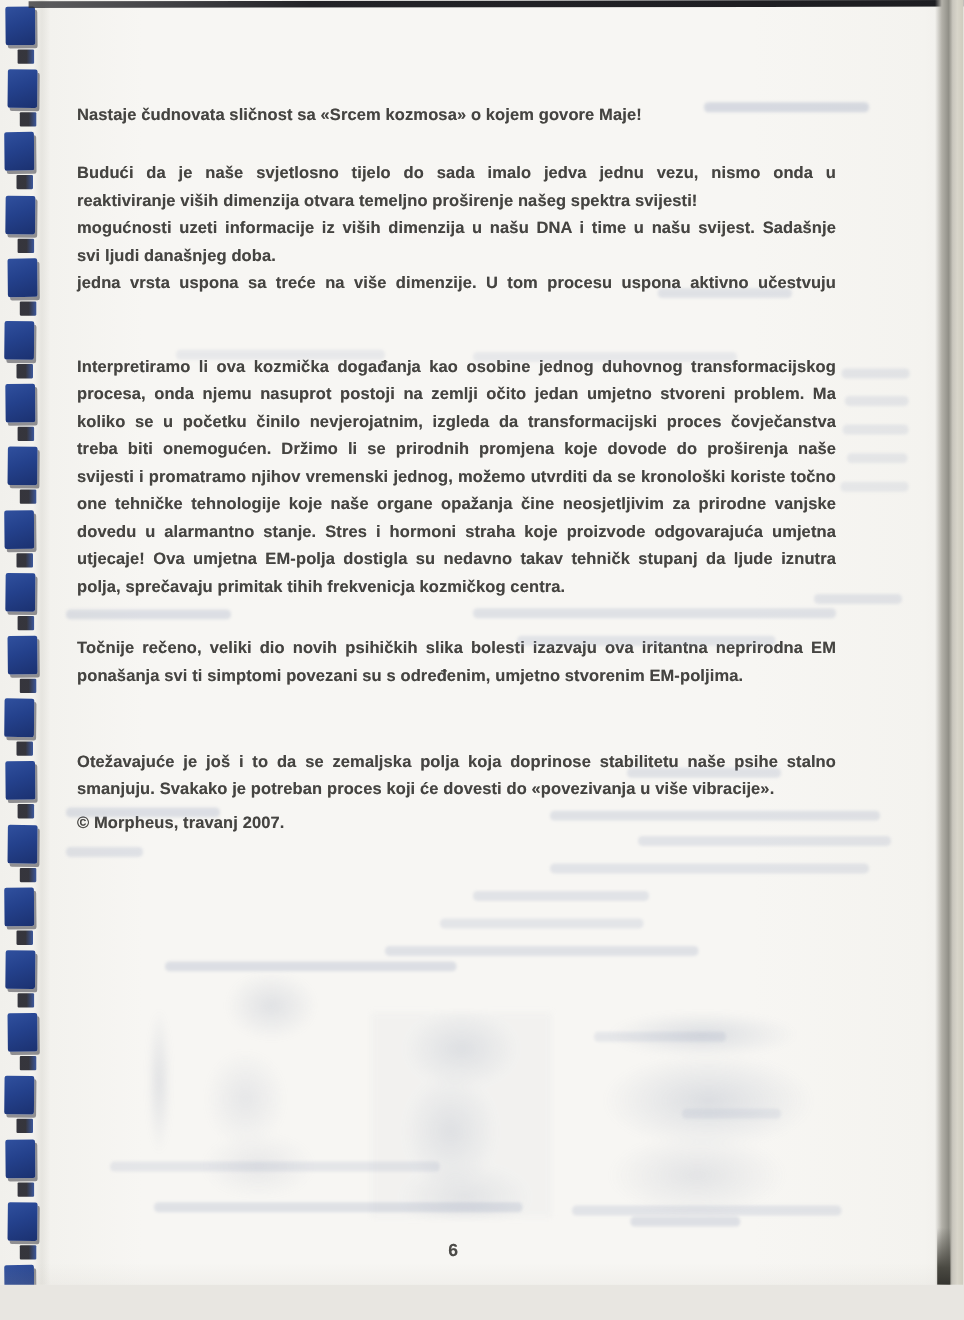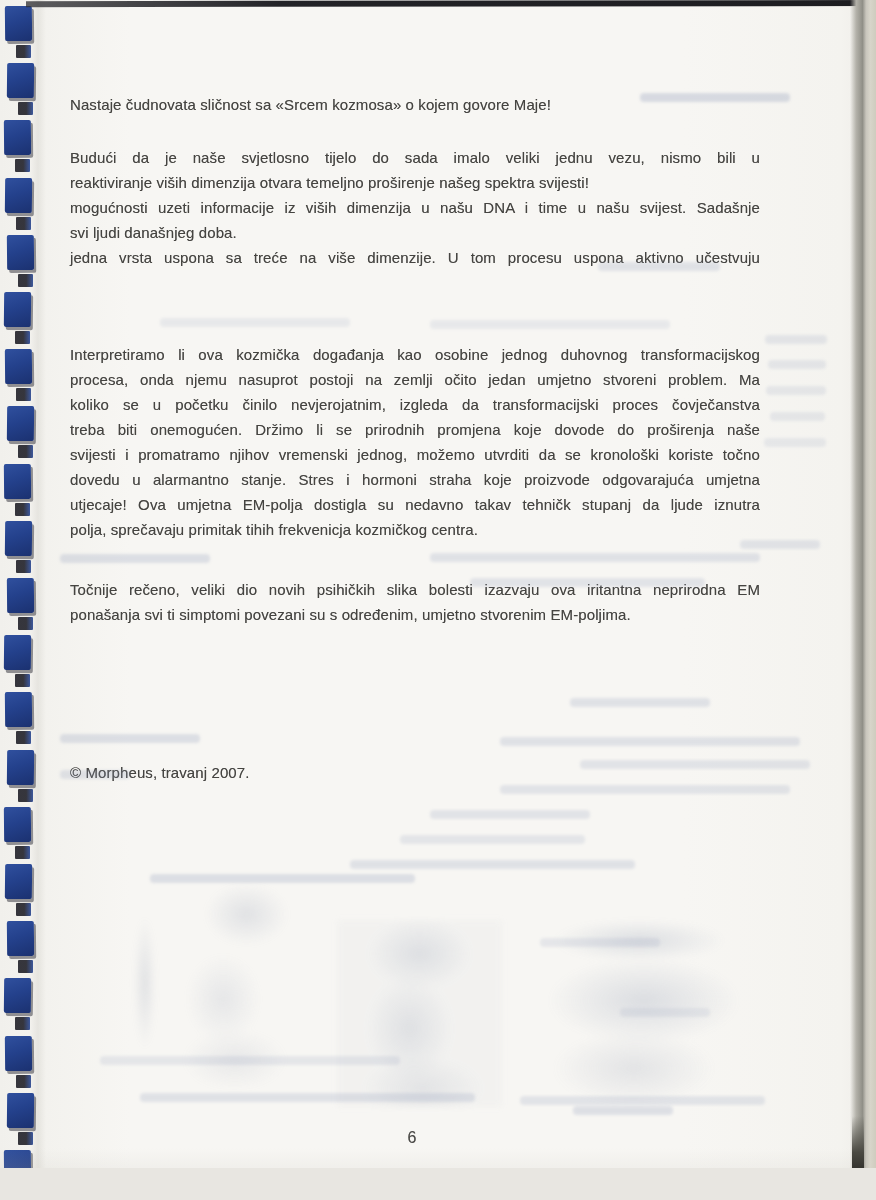--- a/index.html
+++ b/index.html
@@ -1,19 +1,19 @@
 <!DOCTYPE html>
 <html><head>
 <meta charset="utf-8">
 <style>
   html,body{margin:0;padding:0;}
   body{width:876px;height:1200px;overflow:hidden;background:#e8e6e1;
        font-family:"Liberation Sans", sans-serif;}
   .scan{position:relative;width:876px;height:1168px;overflow:hidden;
-        background:linear-gradient(90deg,#efeeea 0px,#f3f2ee 45px,#f7f6f3 130px,#f7f6f3 78%,#f4f3ef 96%,#edebe7 100%);}
+        background:linear-gradient(90deg,#efeeea 0px,#f3f2ee 45px,#f7f6f3 130px,#f7f6f3 78%,#f4f3ef 96%,#edebe7 100%);font-weight:bold;}
   
   .top-edge{position:absolute;left:26px;top:0;width:850px;height:6px;
             background:linear-gradient(90deg,rgba(44,44,48,.75),#232327 30%,#1d1d21);
             transform:rotate(-.08deg);transform-origin:right top;}
   .right-stripe{position:absolute;top:0;right:0;width:26px;height:1200px;
             background:linear-gradient(90deg,rgba(230,228,222,0) 0,#b3b1a9 24%,#908f87 48%,#c9c6bd 62%,#d8d5ca 78%,#cfccbe 100%);}
   .right-stripe-dark{position:absolute;right:12px;bottom:0;width:12px;height:52px;
             background:linear-gradient(180deg,rgba(60,59,54,0),#4a4942 70%,#35342f);}
   .bottom-shade{position:absolute;left:0;top:1148px;width:852px;height:52px;
             background:linear-gradient(180deg,rgba(205,202,194,0),rgba(203,200,192,.38));}
@@ -106,45 +106,50 @@
   <div class="right-stripe"></div>
   <div class="right-stripe-dark"></div>
   <div class="bottom-shade"></div>
   <div class="bottom-line"></div>
 
   <div class="para" style="top:92px">
     <div class="ln end">Nastaje čudnovata sličnost sa «Srcem kozmosa» o kojem govore Maje!</div>
   </div>
 
   <div class="para" style="top:145px">
-    <div class="ln">Budući da je naše svjetlosno tijelo do sada imalo veliki jednu vezu, nismo bili u</div>
+    <div class="ln">Budući da je naše svjetlosno tijelo do sada imalo jedva jednu vezu, nismo onda u</div>
     <div class="ln end">reaktiviranje viših dimenzija otvara temeljno proširenje našeg spektra svijesti!</div>
     <div class="ln">mogućnosti uzeti informacije iz viših dimenzija u našu DNA i time u našu svijest. Sadašnje</div>
     <div class="ln end">svi ljudi današnjeg doba.</div>
     <div class="ln">jedna vrsta uspona sa treće na više dimenzije. U tom procesu uspona aktivno učestvuju</div>
   </div>
 
-  <div class="para" style="top:342px">
+  <div class="para" style="top:321px">
     <div class="ln">Interpretiramo li ova kozmička događanja kao osobine jednog duhovnog transformacijskog</div>
     <div class="ln">procesa, onda njemu nasuprot postoji na zemlji očito jedan umjetno stvoreni problem. Ma</div>
     <div class="ln">koliko se u početku činilo nevjerojatnim, izgleda da transformacijski proces čovječanstva</div>
     <div class="ln">treba biti onemogućen. Držimo li se prirodnih promjena koje dovode do proširenja naše</div>
     <div class="ln">svijesti i promatramo njihov vremenski jednog, možemo utvrditi da se kronološki koriste točno</div>
+    <div class="ln">one tehničke tehnologije koje naše organe opažanja čine neosjetljivim za prirodne vanjske</div>
     <div class="ln">dovedu u alarmantno stanje. Stres i hormoni straha koje proizvode odgovarajuća umjetna</div>
     <div class="ln">utjecaje! Ova umjetna EM-polja dostigla su nedavno takav tehničk stupanj da ljude iznutra</div>
     <div class="ln end">polja, sprečavaju primitak tihih frekvenicja kozmičkog centra.</div>
   </div>
 
   <div class="para" style="top:577px">
     <div class="ln">Točnije rečeno, veliki dio novih psihičkih slika bolesti izazvaju ova iritantna neprirodna EM</div>
     <div class="ln end">ponašanja svi ti simptomi povezani su s određenim, umjetno stvorenim EM-poljima.</div>
   </div>
 
+  <div class="para" style="top:680px">
+    <div class="ln">Otežavajuće je još i to da se zemaljska polja koja doprinose stabilitetu naše psihe stalno</div>
+    <div class="ln end">smanjuju. Svakako je potreban proces koji će dovesti do «povezivanja u više vibracije».</div>
+  </div>
 
-  <div class="para" style="top:760px">
+  <div class="para" style="top:736px">
     <div class="ln end">© Morpheus, travanj 2007.</div>
   </div>
 
   <div class="ghost ghost-left"></div>
   <div class="ghost ghost-mid"></div>
   <div class="ghost ghost-right"></div>
   <div id="smudges">
       <div class="smudge" style="left: 640px; top: 93px; width: 150px; opacity: 0.3;"></div>
       <div class="smudge" style="left: 598px; top: 262px; width: 122px; opacity: 0.22;"></div>
       <div class="smudge" style="left: 160px; top: 318px; width: 190px; opacity: 0.14;"></div>

